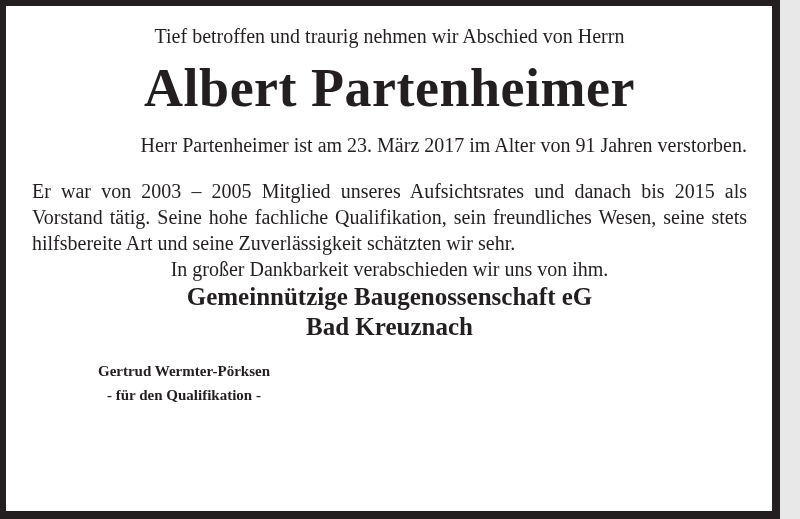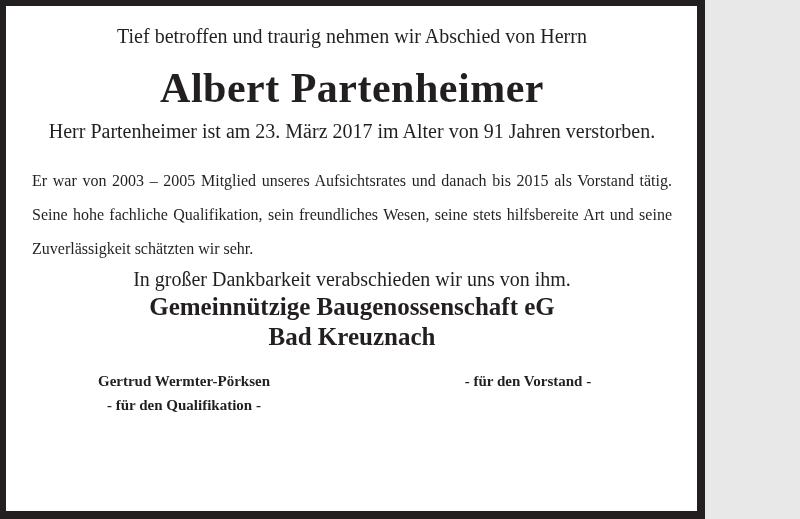--- a/index.html
+++ b/index.html
@@ -2,21 +2,21 @@
 <html><head>
 <meta charset="utf-8">
 <style>
   html, body {
     margin: 0;
     padding: 0;
     background: #e8e8e8;
   }
   .notice-page {
     position: relative;
-    width: 705px;
+    width: 780px;
     height: 519px;
     box-sizing: border-box;
     margin: 0;
     background: #ffffff;
     border-style: solid;
     border-color: #231f20;
     border-width: 6px 8px 8px 6px;
     font-family: "Liberation Serif", serif;
     color: #231f20;
     overflow: hidden;
@@ -25,43 +25,43 @@
     padding: 0 25px 0 26px;
   }
   .intro-line {
     margin-top: 17px;
     font-size: 20px;
     line-height: 26px;
     text-align: center;
   }
   .deceased-name {
     margin-top: 10px;
-    font-size: 42px;
+    font-size: 54px;
     line-height: 59px;
     font-weight: bold;
     text-align: center;
     letter-spacing: 0.5px;
   }
   .profession {
     margin-top: 2px;
     font-size: 22px;
     line-height: 29px;
     font-weight: bold;
     text-align: center;
   }
   .death-line {
-    margin-top: 0;
+    margin-top: 14px;
     font-size: 20px;
     line-height: 26px;
-    text-align: center;
+    text-align: right;
   }
   .tribute-paragraph {
     margin-top: 20px;
-    font-size: 16px;
-    line-height: 34px;
+    font-size: 20px;
+    line-height: 26px;
     text-align: justify;
     text-justify: inter-word;
   }
   .remembrance-line {
     margin-top: 11px;
     font-size: 20px;
     line-height: 26px;
     text-align: center;
   }
   .farewell-line {
@@ -115,16 +115,15 @@
     </div>
 
   </div>
 
   <div class="signatures-row">
     <div class="signatory">
       <div>Gertrud Wermter-Pörksen</div>
       <div>- für den Qualifikation -</div>
     </div>
     <div class="signatory">
-      <div>- für den Vorstand -</div>
     </div>
   </div>
 </div>
 
 </body></html>

